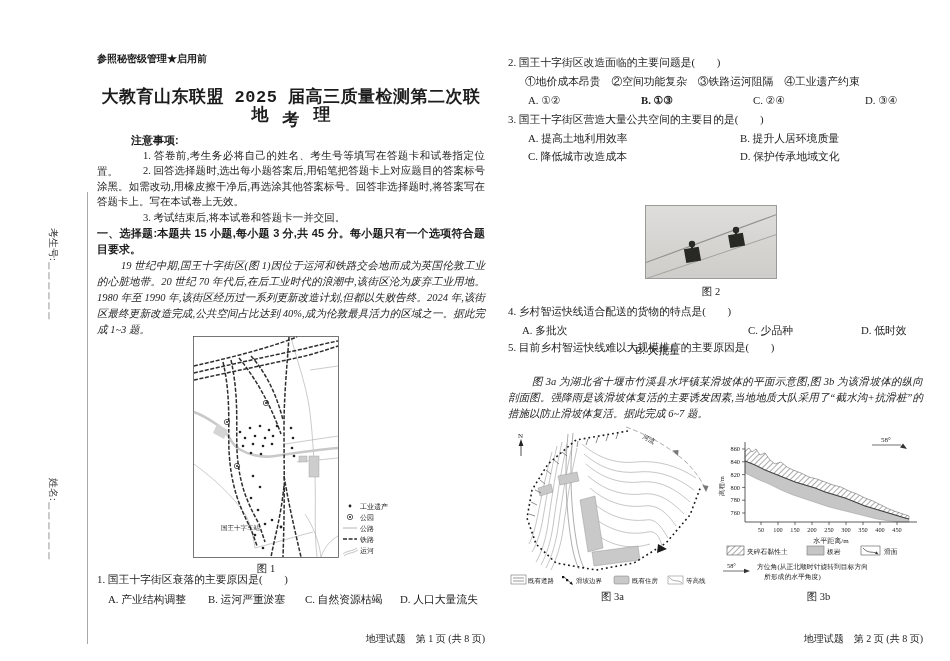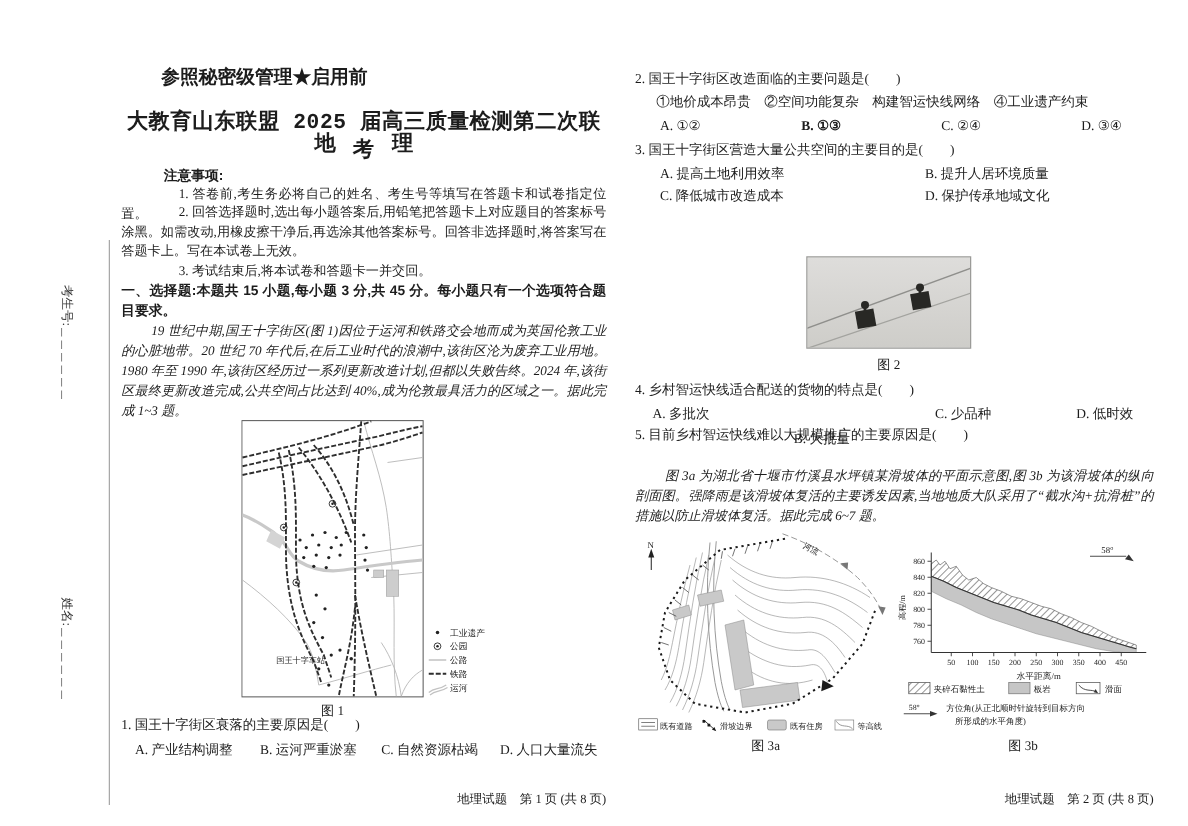--- a/index.html
+++ b/index.html
@@ -1,21 +1,21 @@
 <!DOCTYPE html>
 <html><head>
 <meta charset="utf-8">
 <style>
   html,body{margin:0;padding:0;}
   body{width:950px;height:661px;background:#ffffff;position:relative;overflow:hidden;
        font-family:"Liberation Serif","DejaVu Serif",serif;color:#1c1c1c;}
   .page{position:absolute;top:52px;height:585px;}
   .page-left{left:97px;width:388px;}
   .page-right{left:508px;width:415px;}
-  .security{position:absolute;top:0;left:0;font-weight:700;font-size:15px;font-family:"Liberation Sans",sans-serif;margin-left:32px;}
+  .security{position:absolute;top:0;left:0;font-weight:700;font-size:10px;font-family:"Liberation Sans",sans-serif;}
   .title1{position:absolute;top:33px;left:0;width:100%;text-align:center;font-weight:700;font-size:17px;font-family:Liberation Mono, monospace;letter-spacing:.5px;}
   .title2{position:absolute;top:51px;left:0;width:100%;text-align:center;font-weight:700;font-size:17px;font-family:"Liberation Sans",sans-serif;letter-spacing:14px;text-indent:14px;}
   .notes-head{position:absolute;top:81px;left:34px;font-weight:700;font-size:11px;font-family:"Liberation Sans",sans-serif;}
   .note{position:absolute;left:0;width:100%;margin:0;font-size:10.5px;line-height:15.5px;text-indent:46px;text-align:justify;}
   .n1{top:96px;} .n2{top:111px;} .n3{top:158px;}
   .section{position:absolute;top:173px;left:0;width:100%;font-weight:700;font-size:11px;line-height:16px;text-align:justify;font-family:"Liberation Sans",sans-serif;}
   .material{position:absolute;left:0;width:100%;margin:0;font-size:10.5px;line-height:16px;text-indent:24px;text-align:justify;font-style:italic;}
   .m1{top:206px;}
   .m2{top:108px;line-height:17.5px;}
   .m3{top:322px;}
@@ -166,21 +166,21 @@
       <span>A. 产业结构调整</span>
       <span>B. 运河严重淤塞</span>
       <span>C. 自然资源枯竭</span>
       <span>D. 人口大量流失</span>
     </div>
     <div class="pfooter">地理试题　第 1 页 (共 8 页)</div>
   </div>
 
   <div class="page page-right">
     <div class="qstem q2s">2. 国王十字街区改造面临的主要问题是(　　)</div>
-    <div class="q2i">①地价成本昂贵　②空间功能复杂　构建智运快线网络　④工业遗产约束</div>
+    <div class="q2i">①地价成本昂贵　②空间功能复杂　③铁路运河阻隔　④工业遗产约束</div>
     <div class="opts q2o">
       <span>A. ①②</span>
       <span>B. ①③</span>
       <span>C. ②④</span>
       <span>D. ③④</span>
     </div>
     <div class="qstem q3s">3. 国王十字街区营造大量公共空间的主要目的是(　　)</div>
     <div class="opts q3cd col2">
       <span>C. 降低城市改造成本</span>
       <span>D. 保护传承地域文化</span>

